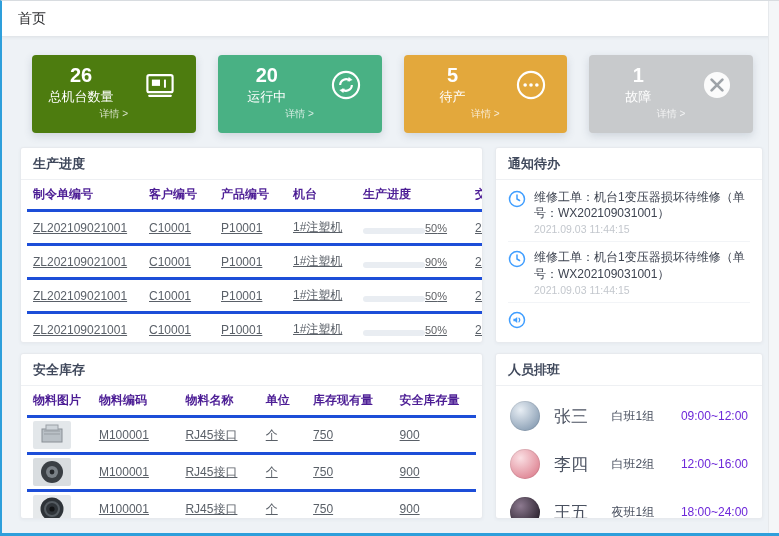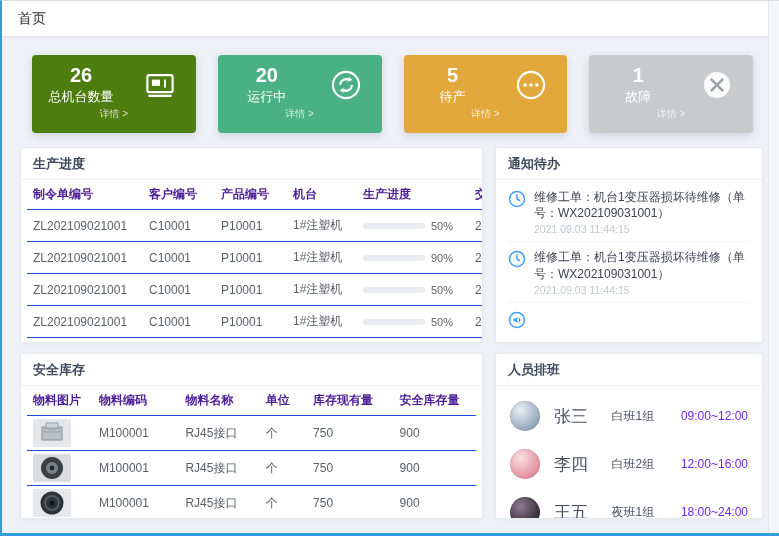--- a/index.html
+++ b/index.html
@@ -28,26 +28,26 @@
   
   .grid { display:grid; grid-template-columns: 1fr 268px; grid-template-rows: 196px 166px;
           gap: 10px 12px; margin:0 2px 0 2px; }
   .panel { background:#fff; border:1px solid #e7eaee; border-radius:3px; overflow:hidden;
            display:flex; flex-direction:column; box-shadow:0 1px 3px rgba(80,100,120,.06); }
   .panel-title { font-size:13px; font-weight:700; color:#40495c; padding:7px 12px 6px;
                  border-bottom:1px solid #eef0f3; flex:0 0 auto; }
 
   table { width:100%; border-collapse:collapse; font-size:12px; table-layout:fixed; }
   th { font-weight:700; color:#4c1d95; padding:6px 6px; text-align:left; white-space:nowrap; }
-  td { color:#5a6068; padding:7px 6px; border-top:1px solid #1d4ed8; white-space:nowrap; overflow:hidden; }
+  td { color:#5a6068; padding:7px 6px; border-top:3px solid #1d4ed8; white-space:nowrap; overflow:hidden;text-decoration:underline; }
   .prod-table { margin:0 6px; width:calc(100% - 12px); }
   .col-order { width:116px; } .col-cust { width:72px; } .col-prod { width:72px; }
   .col-mach { width:70px; } .col-prog { width:112px; } .col-date { width:78px; }
 
-  .progress-cell { display:flex; align-items:center; gap:6px; }
+  .progress-cell { display:flex; align-items:flex-end; }
   .bar { width:62px; height:6px; background:#e9edf2; border-radius:3px; overflow:hidden; flex:0 0 auto; }
   .fill { height:100%; background:#409eff; border-radius:3px; width:0; }
   .pct { font-size:11px; color:#606266; }
   .pct::after { content:"%"; }
 
   
   .notice-list { padding: 2px 12px; overflow:hidden; }
   .notice-item { display:flex; gap:8px; padding:7px 0 6px; border-bottom:1px solid #f2f4f7; cursor:pointer; }
   .notice-item:last-child { border-bottom:none; }
   .notice-icon { flex:0 0 18px; padding-top:1px; }

